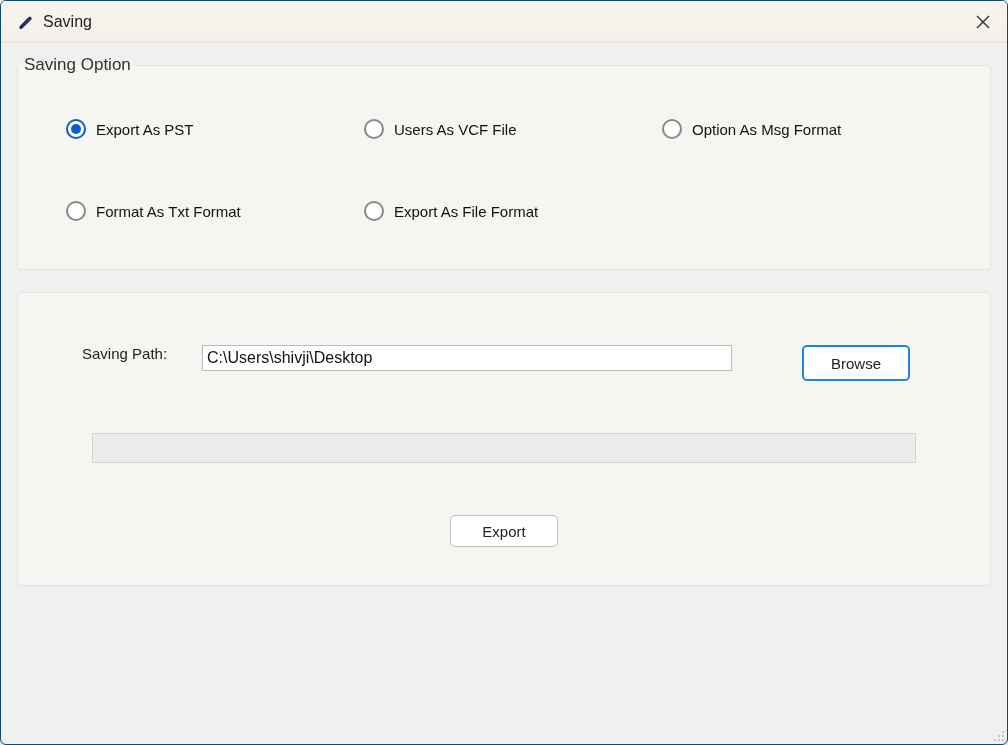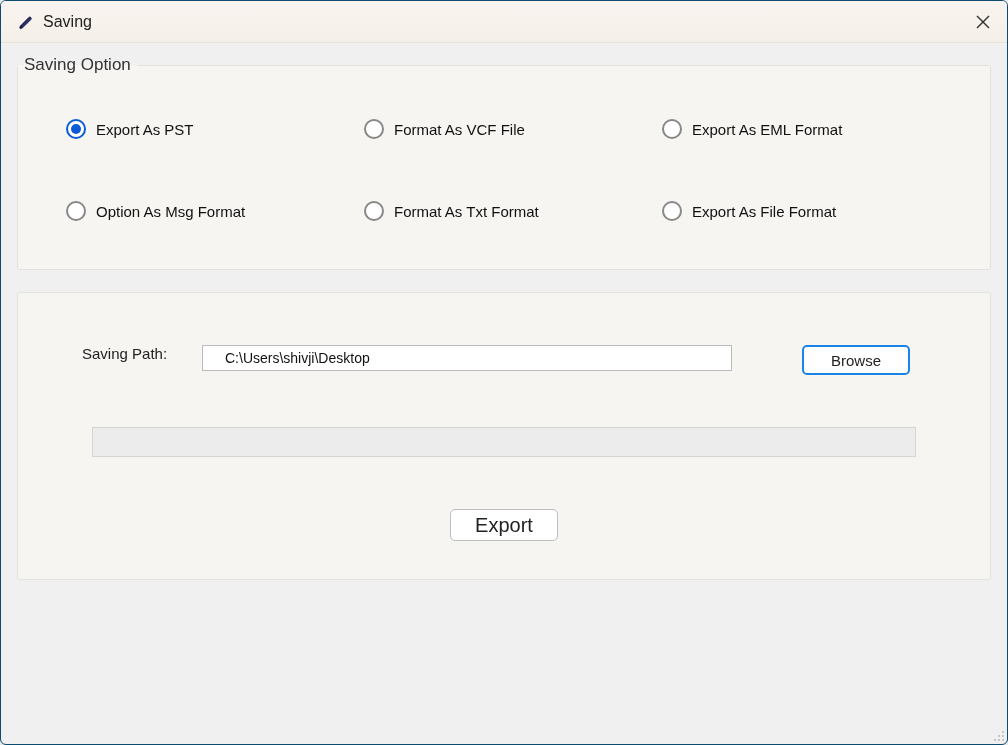--- a/index.html
+++ b/index.html
@@ -130,28 +130,28 @@
       width: 120px;
       font-size: 15px;
       color: #222;
     }
     .path-input {
       flex: 1;
       max-width: 530px;
       height: 26px;
       border: 1px solid #bbb;
       background: #fff;
-      padding: 1px 22px;
-      font-size: 14px;
+      padding: 1px 4px;
+      font-size: 16px;
       font-family: inherit;
       color: #111;
     }
     .browse-btn {
       margin-left: 70px;
-      height: 30px;
+      height: 36px;
       min-width: 108px;
       background: #fff;
       border: 2px solid #1c83e8;
       border-radius: 5px;
       font-size: 15px;
       color: #222;
       cursor: pointer;
       font-family: inherit;
     }
     .progress-bar {
@@ -162,21 +162,21 @@
     }
     .export-row {
       text-align: center;
     }
     .export-btn {
       height: 32px;
       min-width: 108px;
       background: #fff;
       border: 1px solid #bdbdbd;
       border-radius: 5px;
-      font-size: 20px;
+      font-size: 15px;
       color: #222;
       cursor: pointer;
       font-family: inherit;
     }
     .resize-grip {
       position: absolute;
       right: 2px;
       bottom: 2px;
       width: 14px;
       height: 14px;
@@ -211,27 +211,21 @@
           <div class="radio-item selected">
             <span class="radio-circle">
               <span class="radio-dot"></span>
             </span>
             <span class="radio-label">Export As PST</span>
           </div>
           <div class="radio-item">
             <span class="radio-circle">
               <span class="radio-dot"></span>
             </span>
-            <span class="radio-label">Format As VCF File</span>
-          </div>
-          <div class="radio-item">
-            <span class="radio-circle">
-              <span class="radio-dot"></span>
-            </span>
-            <span class="radio-label">Export As EML Format</span>
+            <span class="radio-label">Users As VCF File</span>
           </div>
           <div class="radio-item">
             <span class="radio-circle">
               <span class="radio-dot"></span>
             </span>
             <span class="radio-label">Option As Msg Format</span>
           </div>
           <div class="radio-item">
             <span class="radio-circle">
               <span class="radio-dot"></span>

